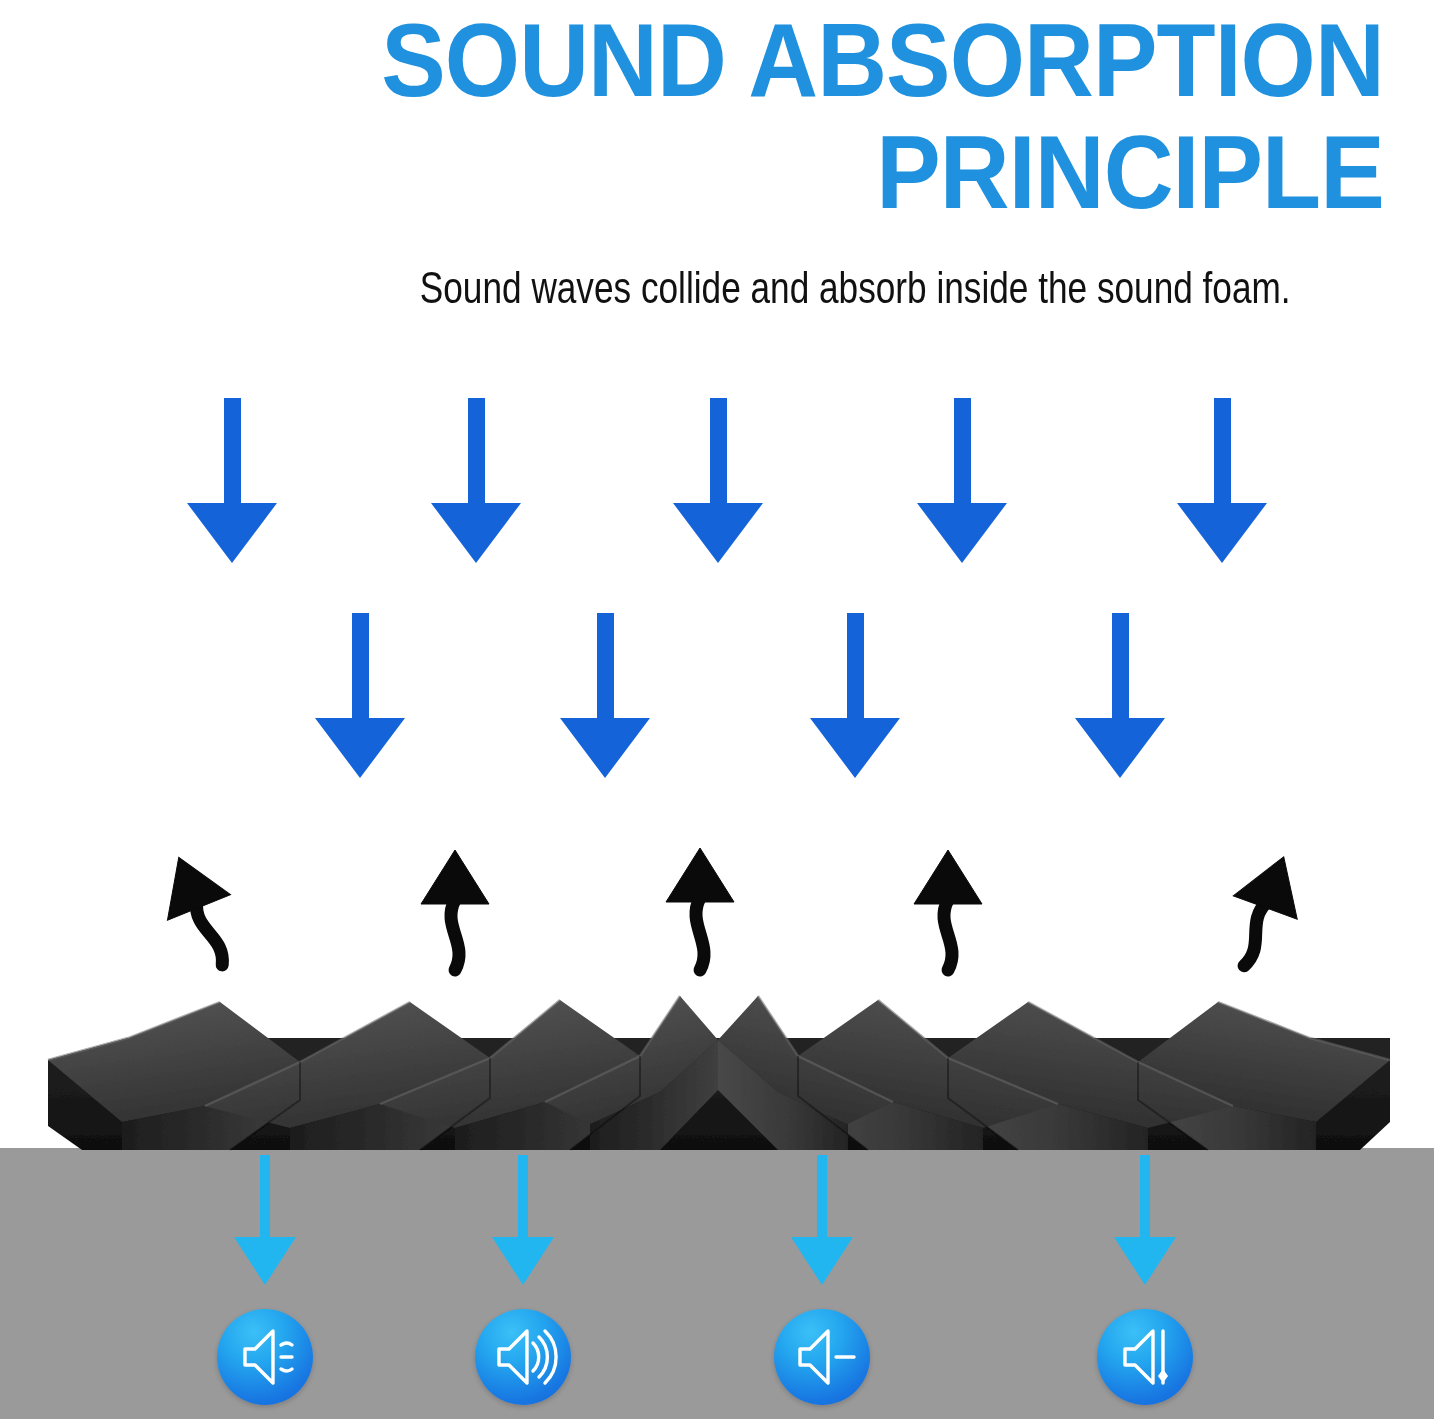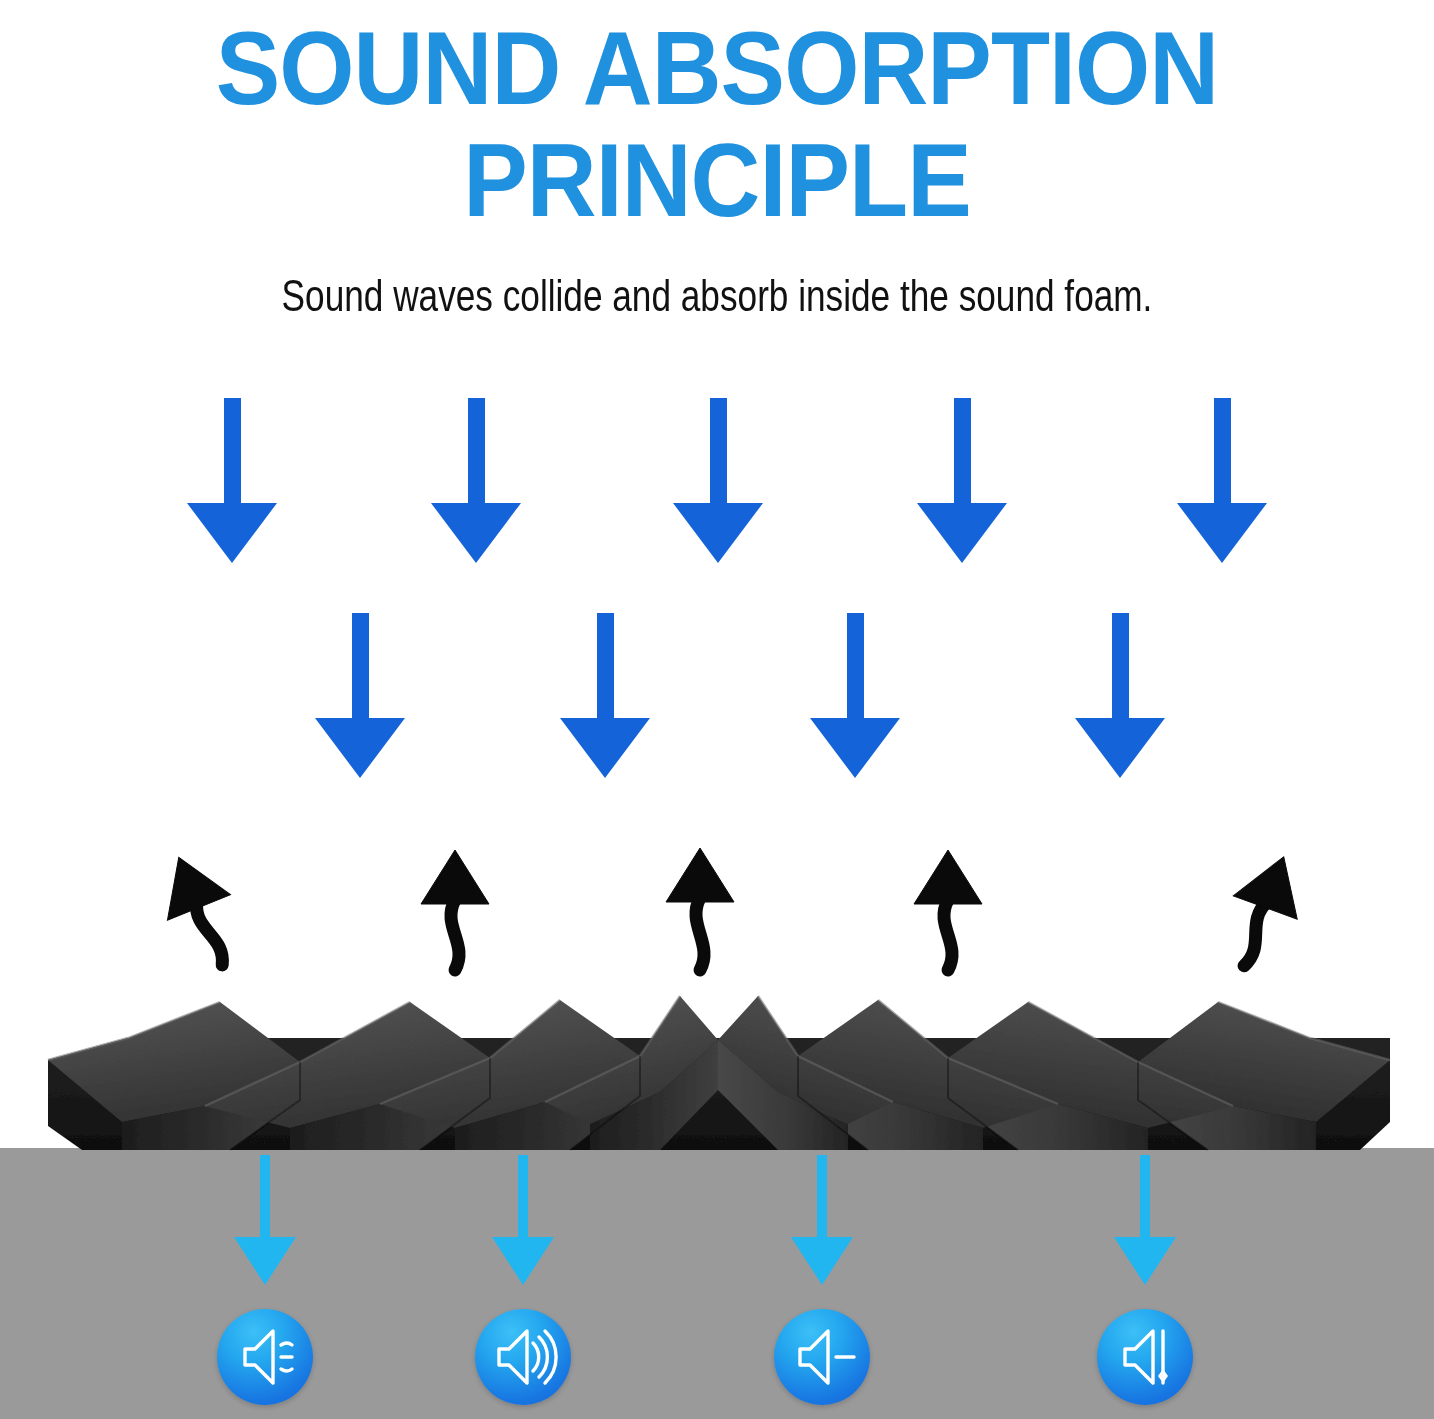--- a/index.html
+++ b/index.html
@@ -17,22 +17,21 @@
     background: #ffffff;
     overflow: hidden;
   }
 
   
   .header {
     position: absolute;
     left: 0;
     top: 0;
     width: 1434px;
-    text-align: center;
-    margin-top: 8px;
+    text-align: right;
   }
   .title {
     margin: 0;
     padding-top: 4px;
     font-family: "Liberation Sans", sans-serif;
     font-weight: 700;
     font-size: 104px;
     line-height: 1.08;
     letter-spacing: -1px;
     color: #1f91de;

